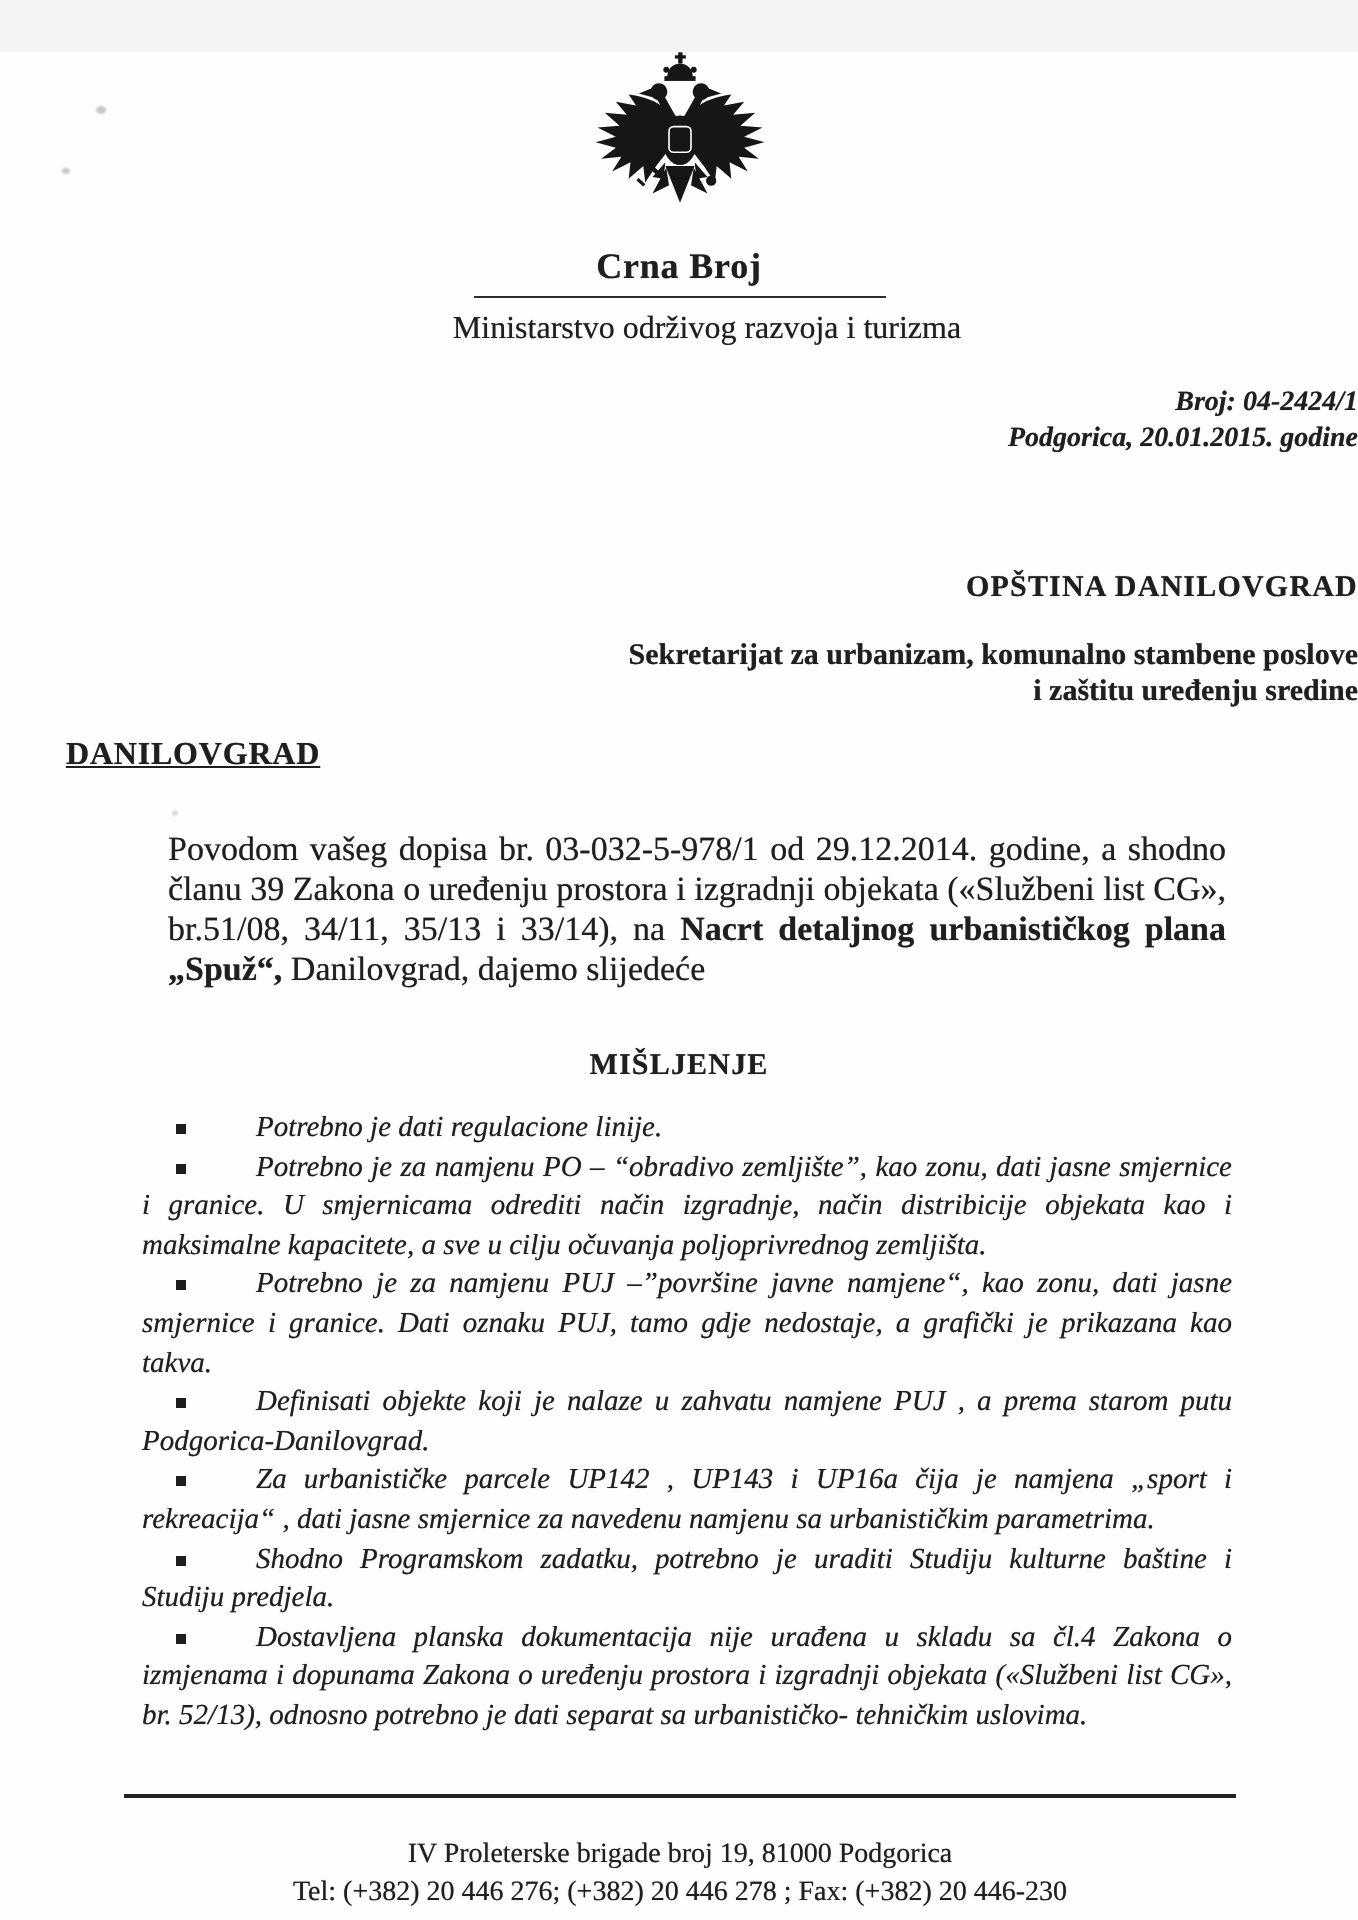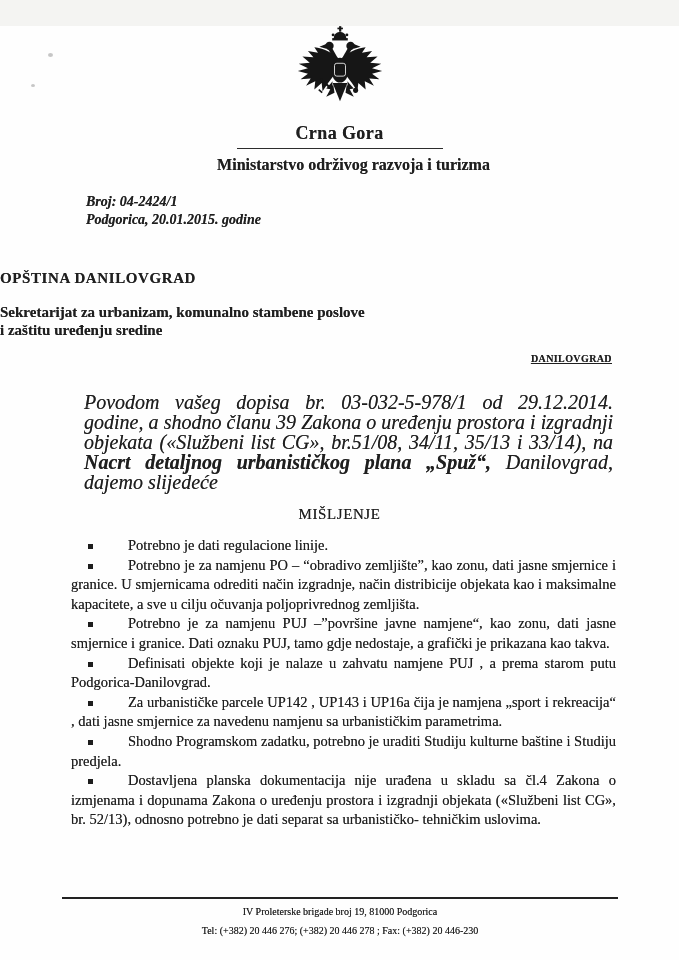--- a/index.html
+++ b/index.html
@@ -21,71 +21,70 @@
   .eagle { display: block; margin: 26px auto 0; }
   .country {
     font-size: 18px; line-height: 22px; font-weight: 700;
     margin-top: 4px; letter-spacing: 0.4px;
   }
   .head-rule {
     width: 206px; height: 0;
     border-top: 1.8px solid #2c2c2c;
     margin: 4px auto 0;
   }
-  .ministry { font-size: 16px; line-height: 20px; font-weight: 700; margin-top: 6px; padding-left: 28px; }
+  .ministry { font-size: 16px; line-height: 20px; font-weight: 400; margin-top: 6px; padding-left: 28px; }
   .directorate { font-size: 16px; line-height: 20px; font-weight: 700; margin-top: 9px; }
   
   .ref {
     margin: 18px 0 0 86px;
     font-style: italic; font-weight: 700;
-    font-size: 14px; line-height: 18px;
+    font-size: 14px; line-height: 18px; text-align: right;
   }
   
-  .recipient { text-align: left; margin-top: 40px; }
+  .recipient { text-align: right; margin-top: 56px; }
   .municipality { font-size: 15px; line-height: 18px; font-weight: 700; letter-spacing: 0.6px; }
   .secretariat { font-size: 15px; line-height: 18px; font-weight: 700; margin-top: 16px; }
   .city-line {
-    text-align: right;
     margin: 14px 67px 0 0;
-    font-size: 10px; font-weight: 700;
+    font-size: 16px; font-weight: 700; padding-left: 33px;
   }
   .city-line span { text-decoration: underline; letter-spacing: 0.4px; }
   
   .intro {
     margin: 28px 66px 0 84px;
     text-align: justify;
-    font-size: 20px; line-height: 20px; font-style: italic;
+    font-size: 17px; line-height: 20px;
   }
   .bold { font-weight: 700; }
   .opinion-title {
-    text-align: center; font-weight: 400;
+    text-align: center; font-weight: 700;
     font-size: 15px; line-height: 18px;
-    margin-top: 13px; letter-spacing: 0.6px;
+    margin-top: 29px; letter-spacing: 0.6px;
   }
   .opinion-list { margin: 13px 63px 0 71px; }
   .item {
     margin: 0; text-align: justify;
-    font-size: 14.5px; line-height: 19.6px;
+    font-size: 14.5px; line-height: 19.6px; font-style: italic;
   }
   .bullet {
     display: inline-block; width: 57px;
     padding-left: 17px; box-sizing: border-box;
   }
   .bullet i {
     display: inline-block; width: 5px; height: 5px;
     background: #1d1d1d; margin-bottom: 1px;
   }
   
   .footer {
     position: absolute; top: 871px; left: 62px;
     width: 556px;
     border-top: 2px solid #222;
-    padding-top: 3px;
+    padding-top: 19px;
     text-align: center;
-    font-size: 10px; line-height: 19px;
+    font-size: 14px; line-height: 19px;
   }
   
   .speck {
     position: absolute; background: #9a9a9a;
     border-radius: 50%; opacity: 0.55; filter: blur(0.4px);
   }
   .speck.s1 { left: 48px; top: 27px; width: 5px; height: 4px; }
   .speck.s2 { left: 31px; top: 58px; width: 4px; height: 3px; }
   .speck.s3 { left: 86px; top: 379px; width: 3px; height: 3px; opacity: 0.35; }
 </style>
@@ -125,21 +124,21 @@
       <path d="M52 60 L45 68 L51 69 Z"></path>
       <path d="M68 60 L75 68 L69 69 Z"></path>
       <rect x="37" y="62" width="16" height="2.4" transform="rotate(42 45 63)"></rect>
       <rect x="36.2" y="70" width="5" height="1.8" transform="rotate(42 38.7 70.9)"></rect>
       <circle cx="77" cy="70" r="2.8"></circle>
 
       <path d="M52 62 L60 82 L68 62 Z"></path>
       <path d="M52.5 63 L45 77 L54 72.5 Z"></path>
       <path d="M67.5 63 L75 77 L66 72.5 Z"></path>
     </svg>
-    <div class="country">Crna Gora</div>
+    <div class="country">Crna Broj</div>
     <div class="head-rule"></div>
     <div class="ministry">Ministarstvo održivog razvoja i turizma</div>
   </div>
 
   <div class="ref">
     <div>Broj: 04-2424/1</div>
     <div>Podgorica, 20.01.2015. godine</div>
   </div>
 
   <div class="recipient">

